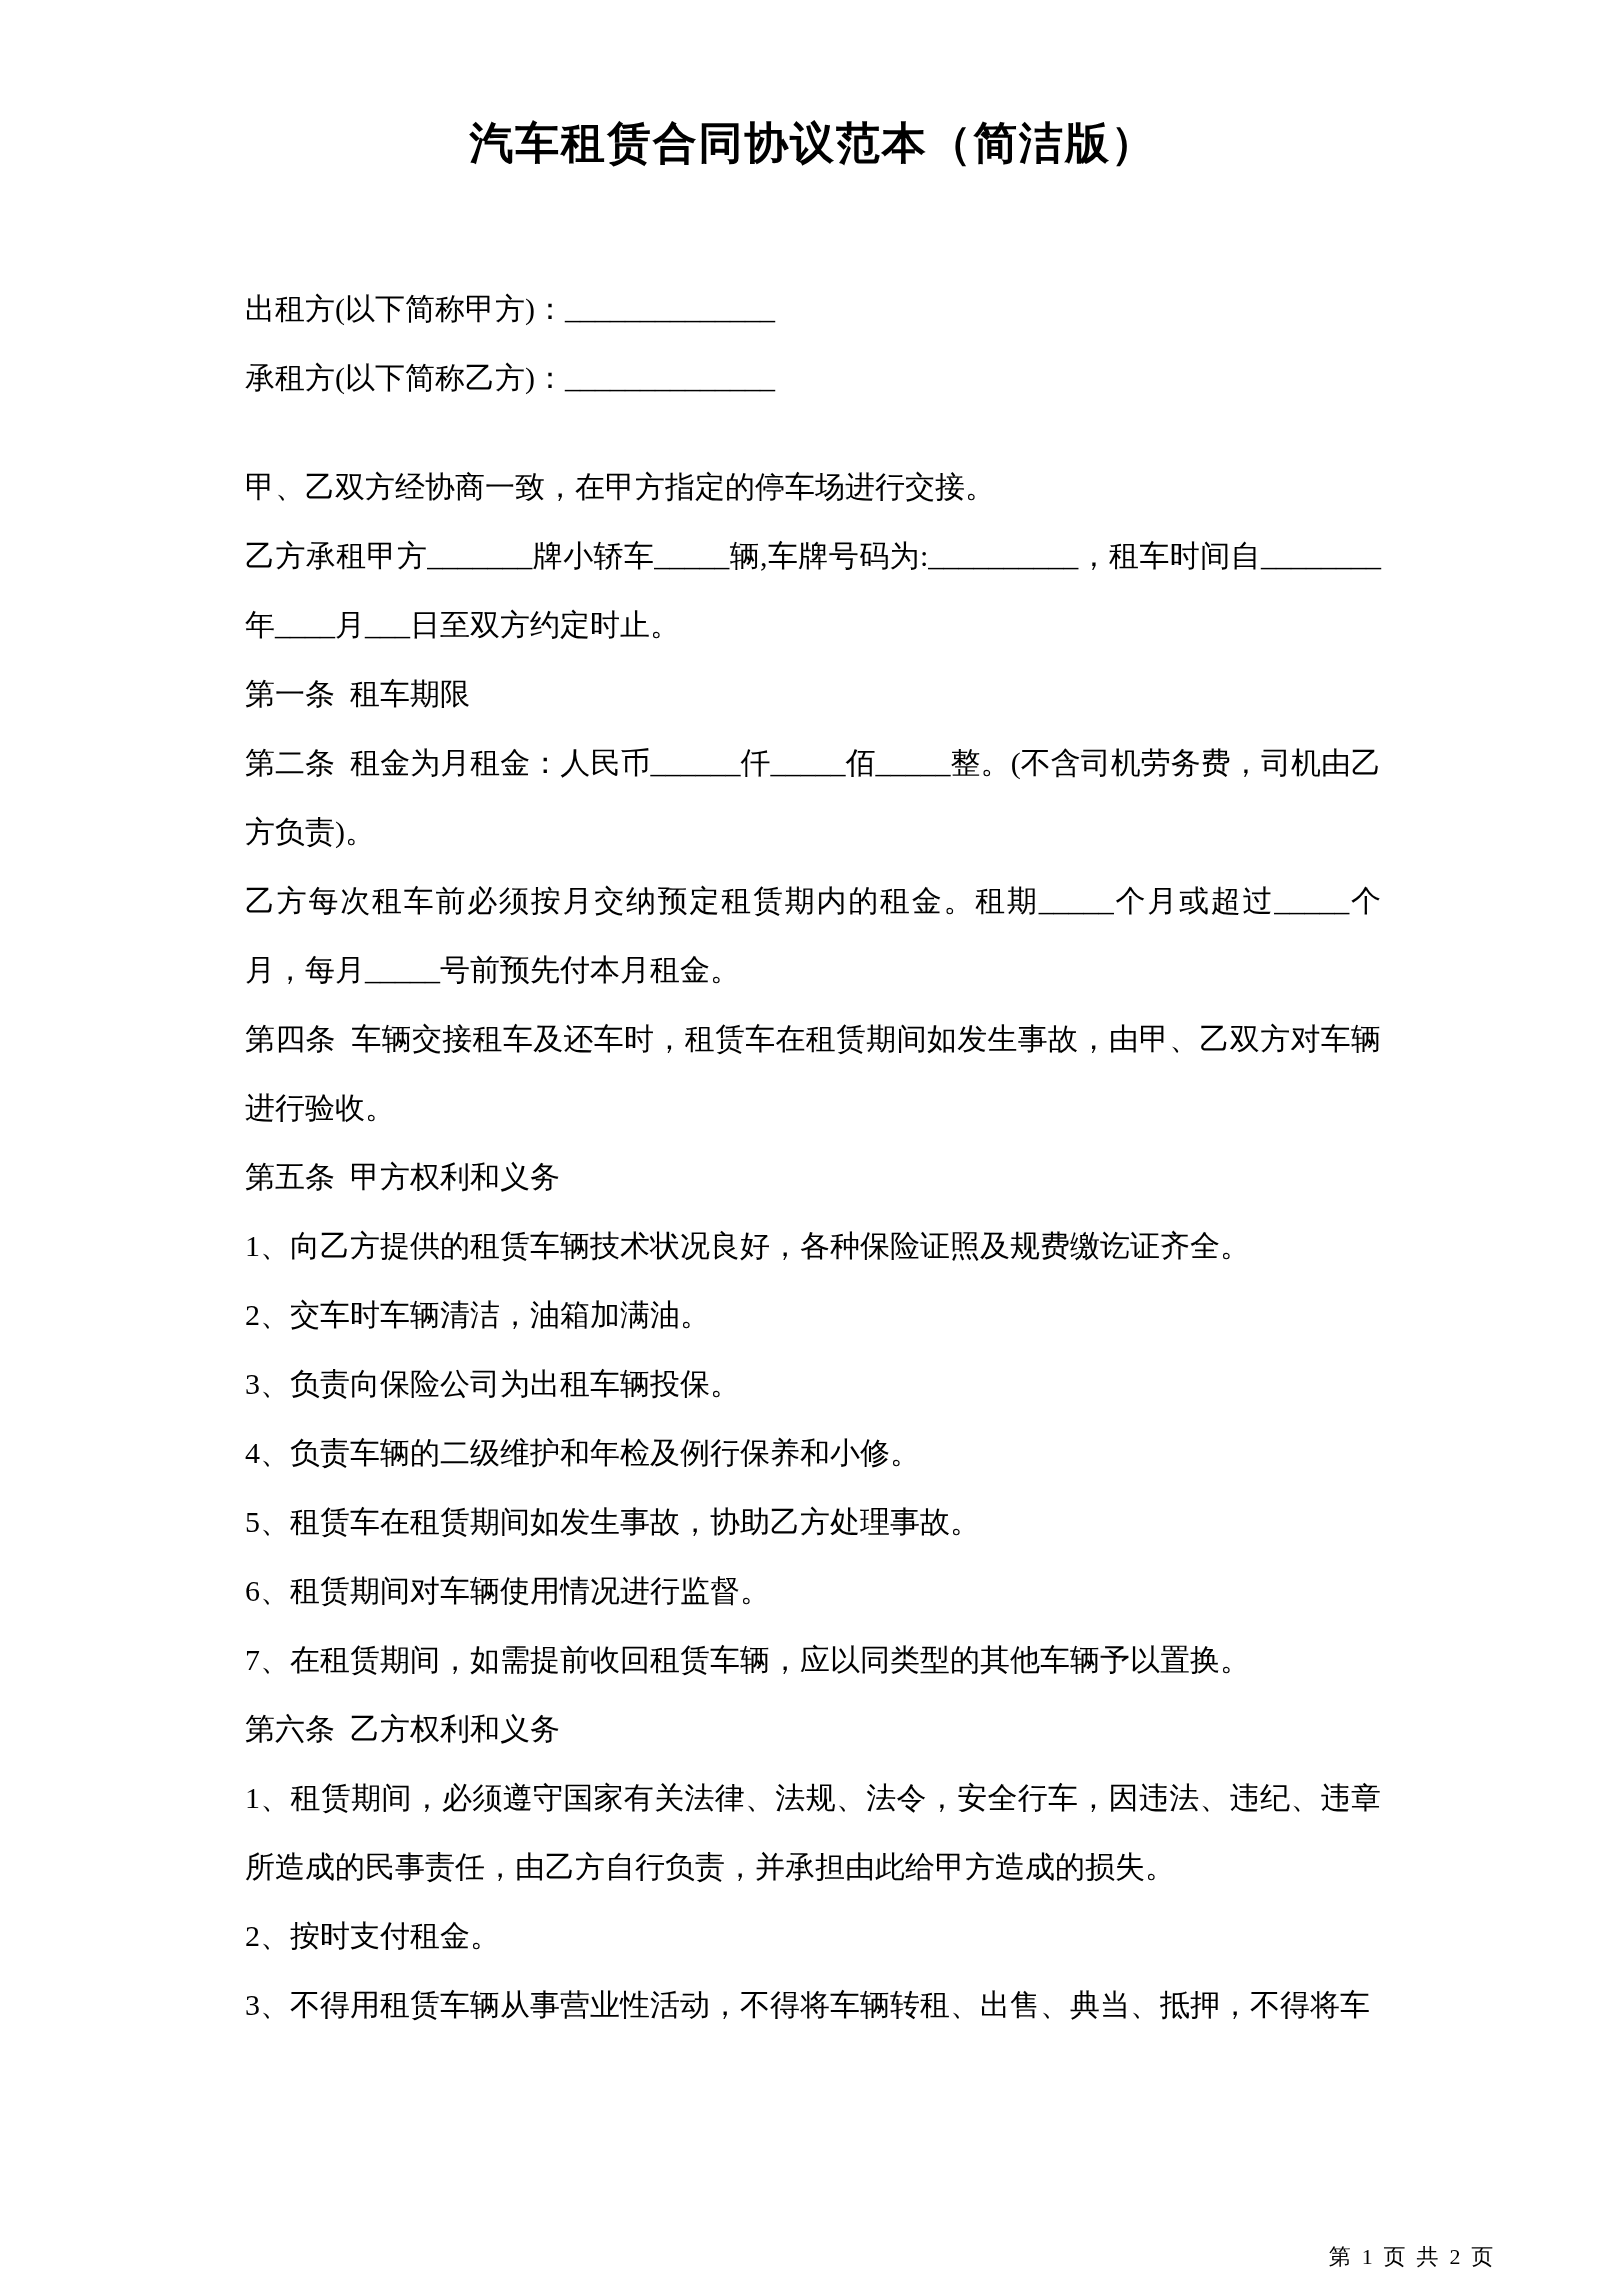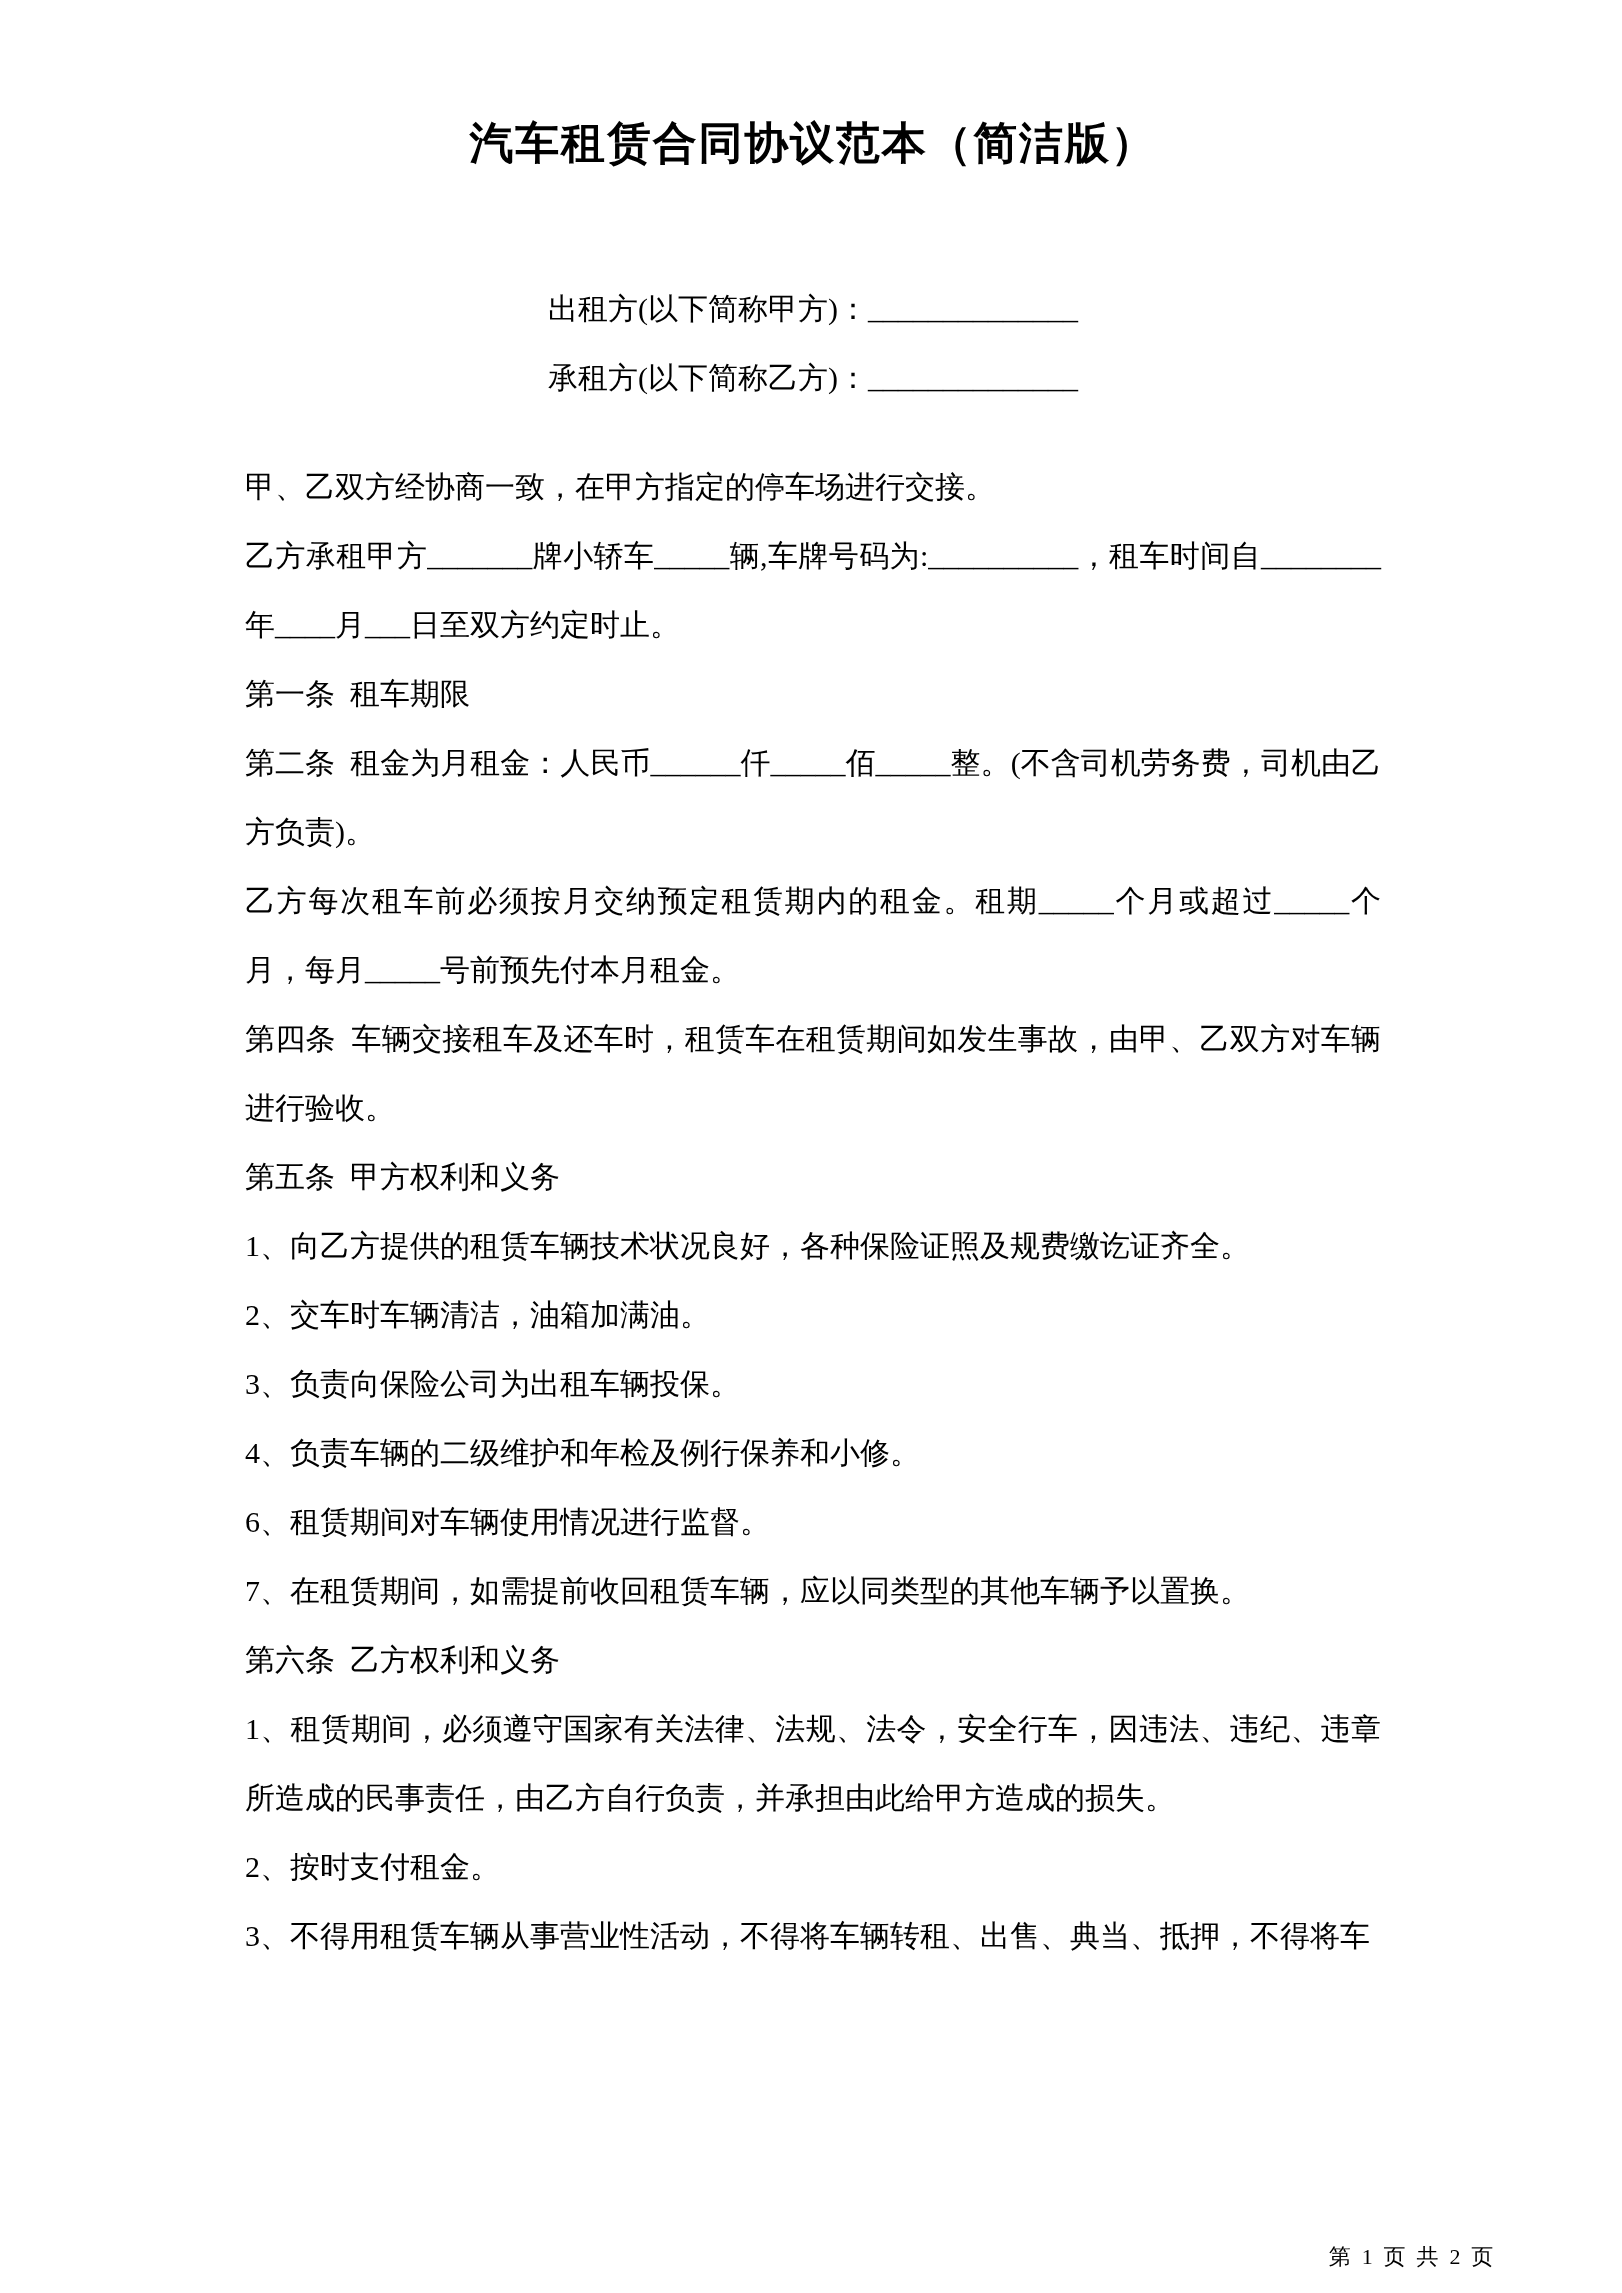--- a/index.html
+++ b/index.html
@@ -27,21 +27,20 @@
   .doc-title {
     margin-top: 115px;
     text-align: center;
     font-size: 44px;
     font-weight: bold;
     letter-spacing: 1.8px;
     line-height: 1.3;
   }
   .parties {
     margin-top: 102px;
-    text-align: center;
   }
   .party-line {
     font-size: 30px;
     line-height: 69px;
     white-space: pre-wrap;
   }
   .body-text {
     margin-top: 40px;
   }
   .body-text p {
@@ -81,20 +80,21 @@
       <p>乙方承租甲方_______牌小轿车_____辆,车牌号码为:__________，租车时间自________年____月___日至双方约定时止。</p>
       <p>第一条  租车期限</p>
       <p>第二条  租金为月租金：人民币______仟_____佰_____整。(不含司机劳务费，司机由乙方负责)。</p>
       <p>乙方每次租车前必须按月交纳预定租赁期内的租金。租期_____个月或超过_____个月，每月_____号前预先付本月租金。</p>
       <p>第四条  车辆交接租车及还车时，租赁车在租赁期间如发生事故，由甲、乙双方对车辆进行验收。</p>
       <p>第五条  甲方权利和义务</p>
       <p>1、向乙方提供的租赁车辆技术状况良好，各种保险证照及规费缴讫证齐全。</p>
       <p>2、交车时车辆清洁，油箱加满油。</p>
       <p>3、负责向保险公司为出租车辆投保。</p>
       <p>4、负责车辆的二级维护和年检及例行保养和小修。</p>
+      <p>5、租赁车在租赁期间如发生事故，协助乙方处理事故。</p>
       <p>6、租赁期间对车辆使用情况进行监督。</p>
       <p>7、在租赁期间，如需提前收回租赁车辆，应以同类型的其他车辆予以置换。</p>
       <p>第六条  乙方权利和义务</p>
       <p>1、租赁期间，必须遵守国家有关法律、法规、法令，安全行车，因违法、违纪、违章所造成的民事责任，由乙方自行负责，并承担由此给甲方造成的损失。</p>
       <p>2、按时支付租金。</p>
       <p>3、不得用租赁车辆从事营业性活动，不得将车辆转租、出售、典当、抵押，不得将车</p>
     </div>
 
   </div>
 

